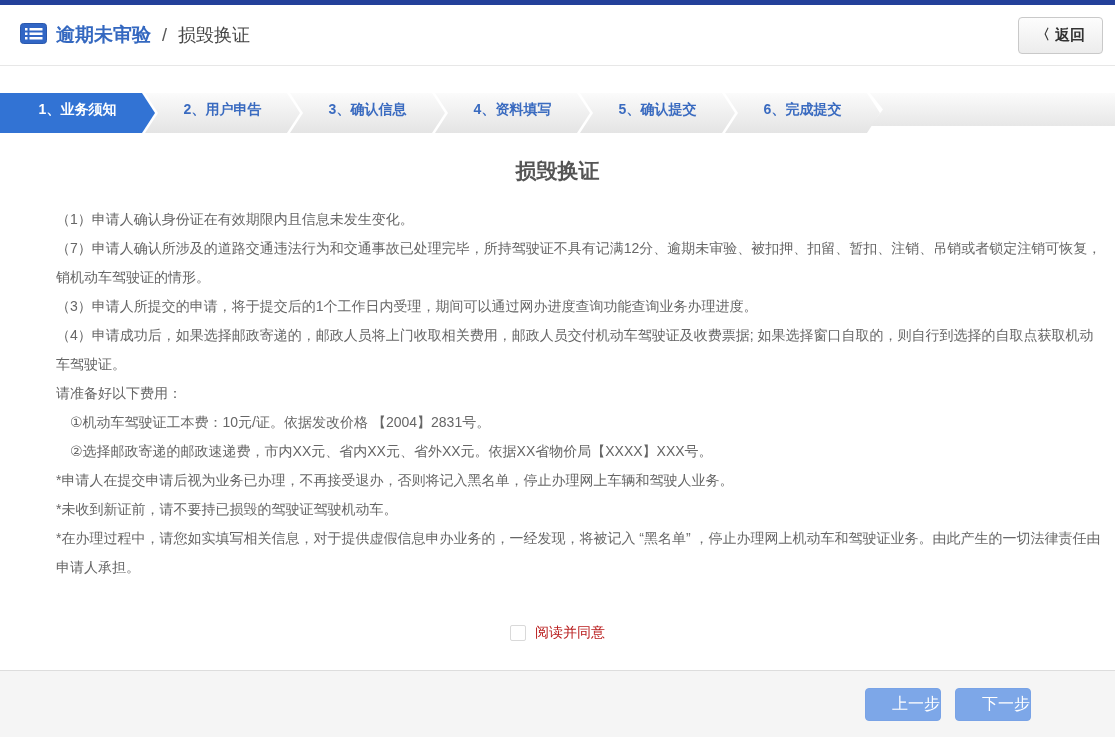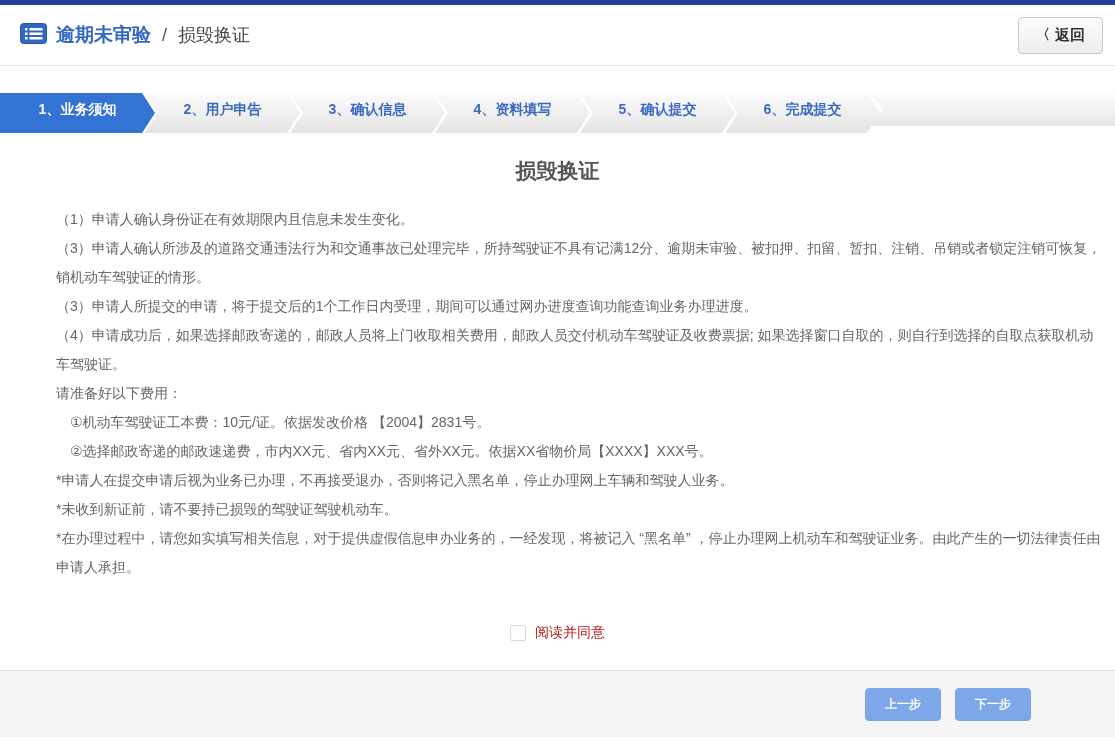--- a/index.html
+++ b/index.html
@@ -42,22 +42,22 @@
   .agree-row { margin-top: 42px; display: flex; justify-content: center;
     align-items: center; gap: 9px; }
   .checkbox { width: 16px; height: 16px; border: 1px solid #d9d9d9;
     background: #fff; border-radius: 2px; cursor: pointer; }
   .agree-label { font-size: 14px; color: #b91c1c; }
 
   .footer { margin-top: 28px; height: 67px; background: #f5f5f5;
     border-top: 1px solid #ddd; display: flex; align-items: center;
     justify-content: flex-end; padding-right: 84px; gap: 14px; }
   .nav-btn { width: 76px; height: 33px; border: 1px solid #79a3e6; border-radius: 4px;
-    background: #7da7e8; color: #fff; font-size: 12px; font-weight: bold;
-    font-family: inherit; cursor: pointer; }
+    background: #7da7e8; color: #fff; font-size: 16px; font-weight: normal;
+    font-family: inherit; cursor: pointer; text-align: right; }
 </style>
 </head>
 <body>
 
 <div class="topbar"></div>
 
 <div class="header">
   <div class="brand">
     <span class="icon">
       <svg width="27" height="21" viewBox="0 0 27 21">
@@ -89,21 +89,21 @@
   <div class="step">5、确认提交</div>
   <div class="step">6、完成提交</div>
   <div class="step-filler"></div>
 </div>
 
 <div class="content">
   <div class="page-title">损毁换证</div>
 
   <div class="notice">
     <p class="para">（1）申请人确认身份证在有效期限内且信息未发生变化。</p>
-    <p class="para">（3）申请人确认所涉及的道路交通违法行为和交通事故已处理完毕，所持驾驶证不具有记满12分、逾期未审验、被扣押、扣留、暂扣、注销、吊销或者锁定注销可恢复，销机动车驾驶证的情形。</p>
+    <p class="para">（7）申请人确认所涉及的道路交通违法行为和交通事故已处理完毕，所持驾驶证不具有记满12分、逾期未审验、被扣押、扣留、暂扣、注销、吊销或者锁定注销可恢复，销机动车驾驶证的情形。</p>
     <p class="para">（3）申请人所提交的申请，将于提交后的1个工作日内受理，期间可以通过网办进度查询功能查询业务办理进度。</p>
     <p class="para">（4）申请成功后，如果选择邮政寄递的，邮政人员将上门收取相关费用，邮政人员交付机动车驾驶证及收费票据; 如果选择窗口自取的，则自行到选择的自取点获取机动车驾驶证。</p>
     <p class="para">请准备好以下费用：</p>
     <p class="para">　①机动车驾驶证工本费：10元/证。依据发改价格 【2004】2831号。</p>
     <p class="para">　②选择邮政寄递的邮政速递费，市内XX元、省内XX元、省外XX元。依据XX省物价局【XXXX】XXX号。</p>
     <p class="para">*申请人在提交申请后视为业务已办理，不再接受退办，否则将记入黑名单，停止办理网上车辆和驾驶人业务。</p>
     <p class="para">*未收到新证前，请不要持已损毁的驾驶证驾驶机动车。</p>
     <p class="para">*在办理过程中，请您如实填写相关信息，对于提供虚假信息申办业务的，一经发现，将被记入 “黑名单” ，停止办理网上机动车和驾驶证业务。由此产生的一切法律责任由申请人承担。</p>
   </div>
 

